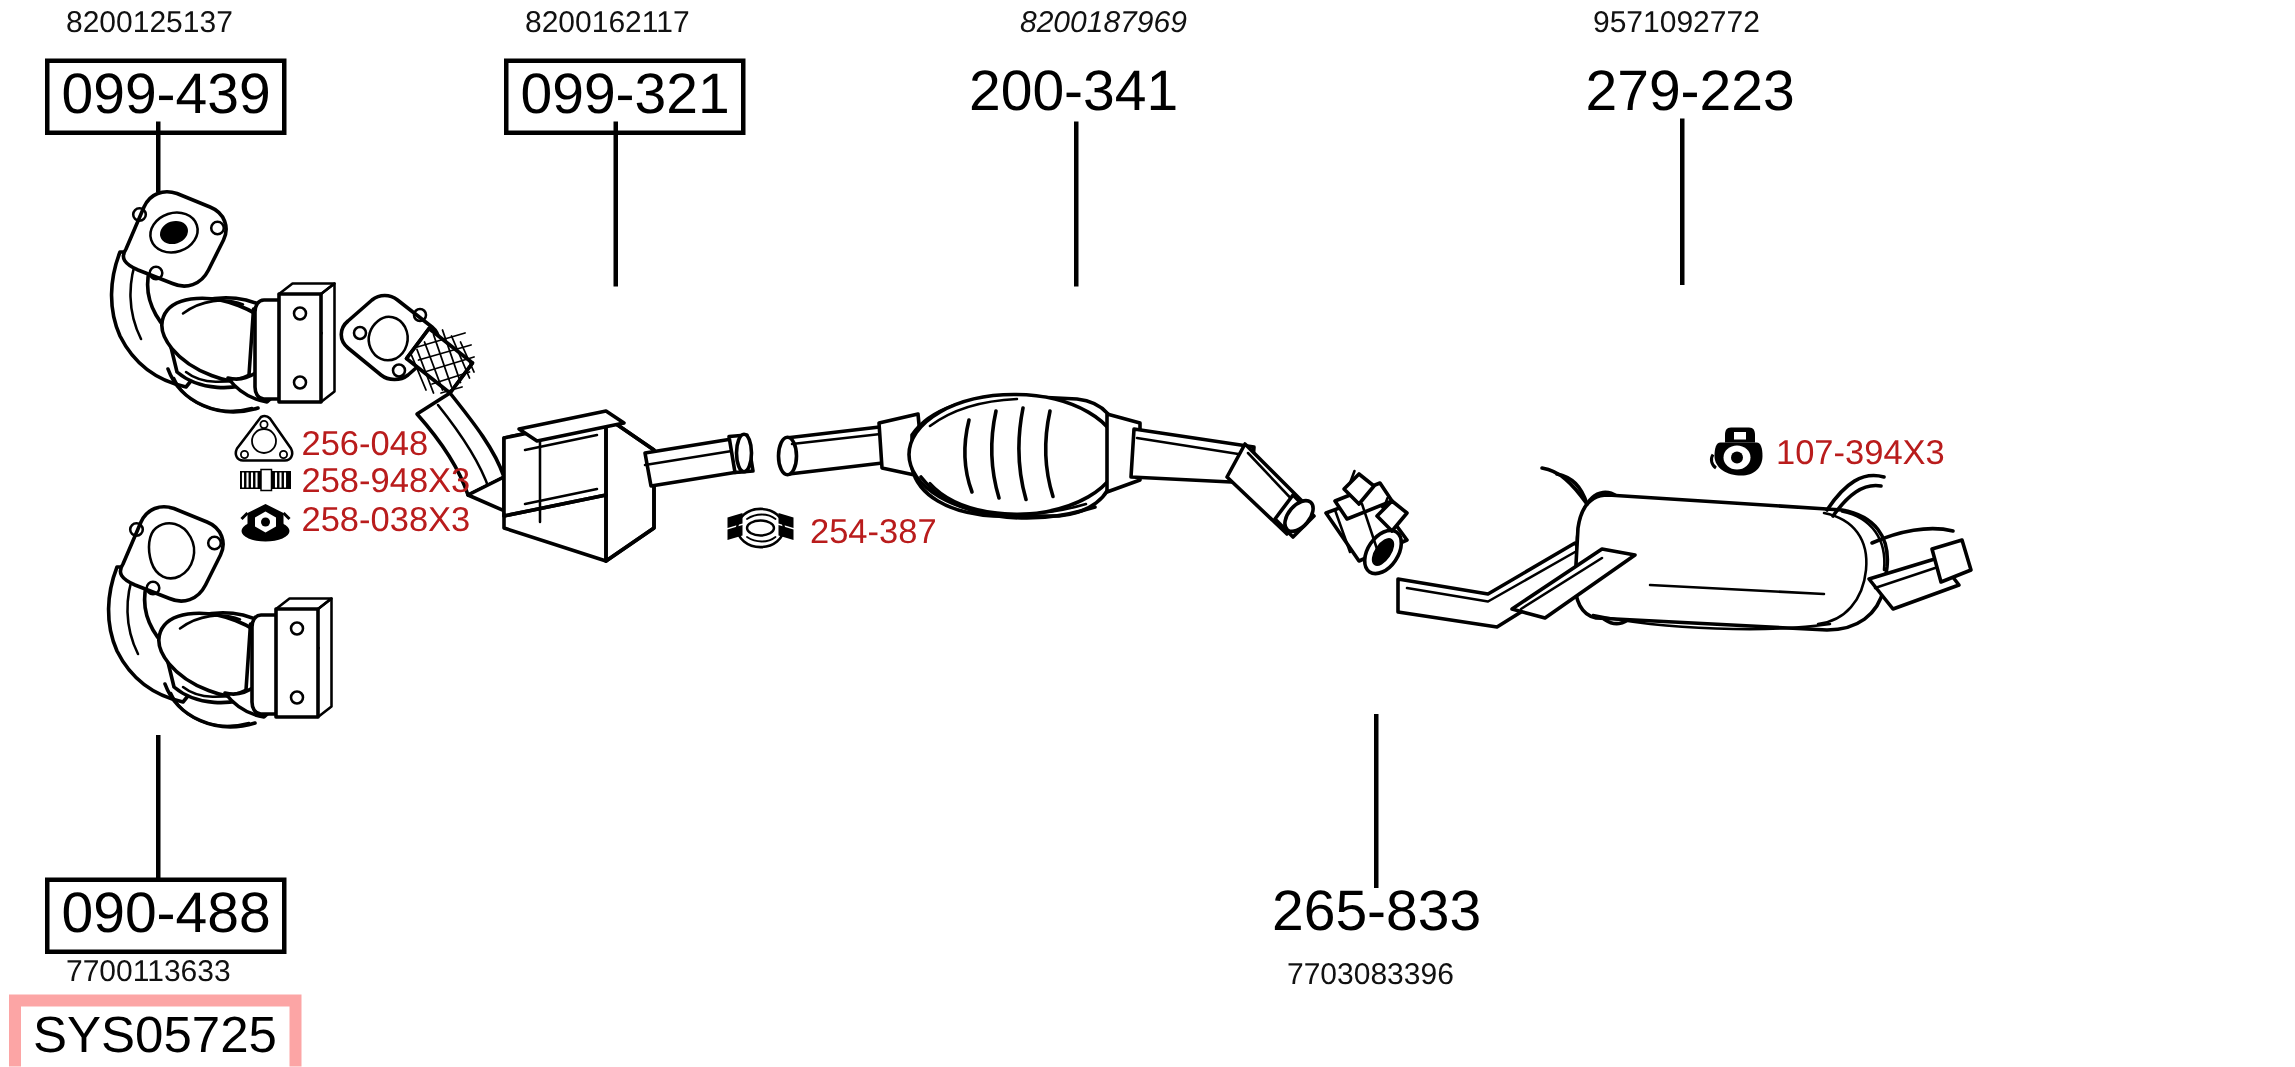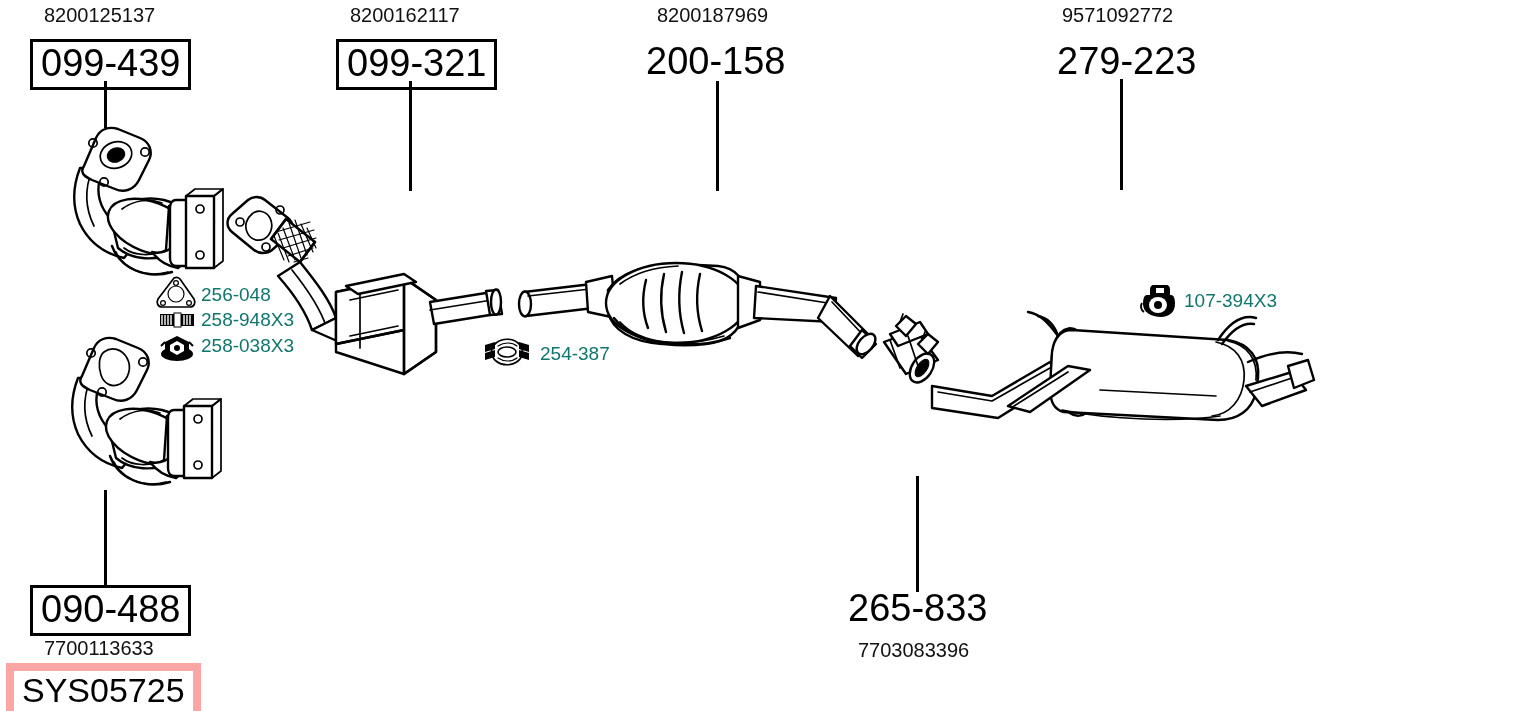--- a/index.html
+++ b/index.html
@@ -21,22 +21,22 @@
   }
   .ref.boxed{
     border:3px solid #000;padding:1px 8px 4px 8px;
   }
   .sys{
     position:absolute;font-size:34px;line-height:36px;
     white-space:nowrap;color:#000;border:8px solid #fca5a5;
     padding:1px 8px 4px 8px;
   }
   .small-part{
-    position:absolute;font-size:19px;line-height:24px;
-    white-space:nowrap;color:#0f766e;
+    position:absolute;font-size:23px;line-height:24px;
+    white-space:nowrap;color:#b91c1c;
   }
   .leader{position:absolute;background:#000;width:3px;}
 
   .icon-slot{position:absolute;}
   svg{display:block;overflow:visible;}
   .ln{fill:none;stroke:#000;stroke-width:2.4;stroke-linejoin:round;stroke-linecap:round;}
   .ln-t{fill:none;stroke:#000;stroke-width:1.7;stroke-linejoin:round;stroke-linecap:round;}
   .ln-h{fill:none;stroke:#000;stroke-width:1.2;stroke-linecap:round;}
   .fillw{fill:#ffffff;stroke:#000;stroke-width:2.4;stroke-linejoin:round;}
   .fillw-t{fill:#ffffff;stroke:#000;stroke-width:1.7;stroke-linejoin:round;}
@@ -278,22 +278,22 @@
   </svg>
 
   <div class="oem" style="left:44px;top:5px;">8200125137</div>
   <div class="ref boxed" style="left:30px;top:39px;">099-439</div>
   <div class="leader" style="left:104px;top:81px;height:47px;"></div>
 
   <div class="oem" style="left:350px;top:5px;">8200162117</div>
   <div class="ref boxed" style="left:336px;top:39px;">099-321</div>
   <div class="leader" style="left:409px;top:81px;height:110px;"></div>
 
-  <div class="oem" style="left:657px;top:5px;">8200187969</div>
-  <div class="ref" style="left:646px;top:41px;">200-158</div>
+  <div class="oem" style="left:680px;top:5px;font-style:italic;">8200187969</div>
+  <div class="ref" style="left:646px;top:41px;">200-341</div>
   <div class="leader" style="left:716px;top:81px;height:110px;"></div>
 
   <div class="oem" style="left:1062px;top:5px;">9571092772</div>
   <div class="ref" style="left:1057px;top:41px;">279-223</div>
   <div class="leader" style="left:1120px;top:79px;height:111px;"></div>
 
   <div class="leader" style="left:104px;top:490px;height:97px;"></div>
   <div class="ref boxed" style="left:30px;top:585px;text-align:center;">090-488</div>
   <div class="oem" style="left:44px;top:638px;">7700113633</div>
 

